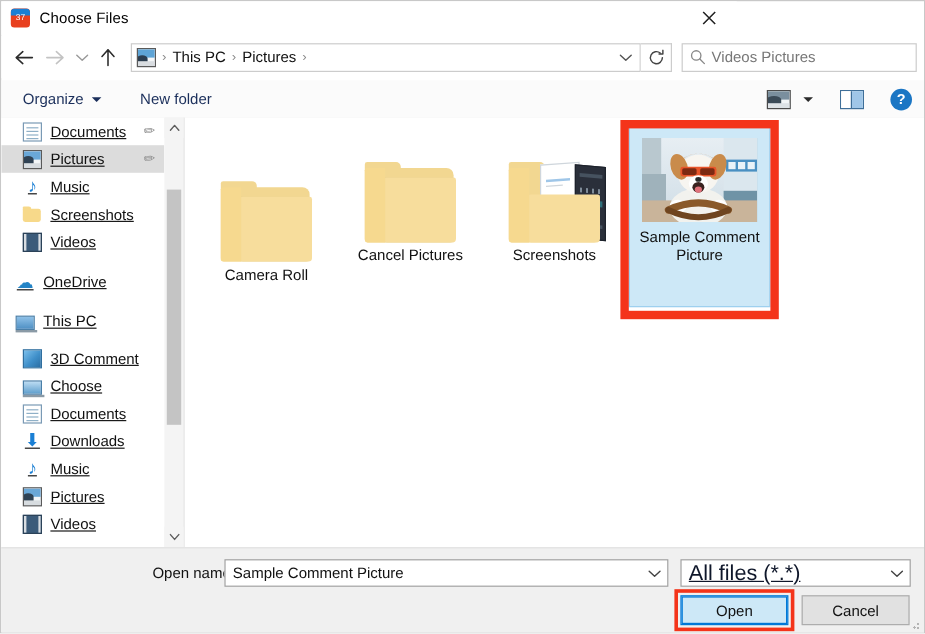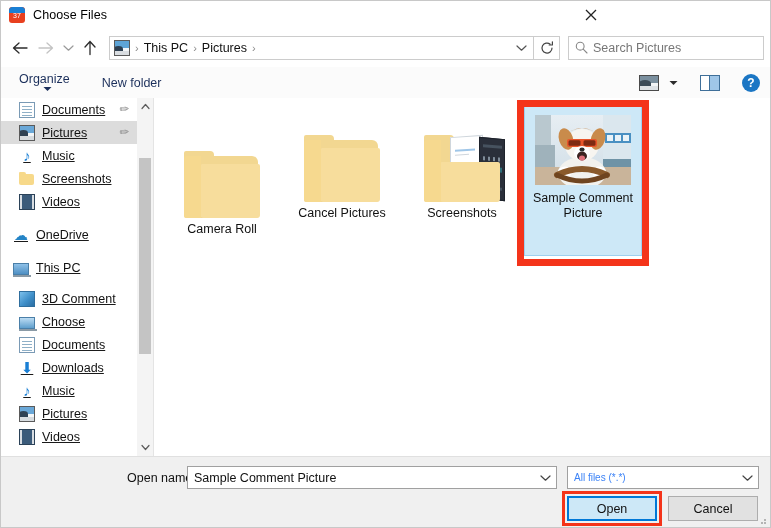--- a/index.html
+++ b/index.html
@@ -190,21 +190,21 @@
     align-items: center;
   }
   .cmd-item {
     font-size: 12.5px;
     color: #1b2f5b;
     padding: 0 4px;
     display: flex;
     align-items: center;
     height: 22px;
   }
-  .cmd-item.organize { margin-left: 14px; flex-direction: column; }
+  .cmd-item.organize { margin-left: 14px; }
   .cmd-item.newfolder { margin-left: 24px; }
   .cmd-caret {
     margin-left: 6px;
     color: #1b2f5b;
     display: flex; align-items: center;
   }
   .cmd-right {
     margin-left: auto;
     display: flex;
     align-items: center;
@@ -600,25 +600,26 @@
     position: absolute;
     left: 566px; top: 465px;
     width: 192px; height: 23px;
     background: #ffffff;
     border: 1px solid #a0a0a0;
     box-sizing: border-box;
     display: flex;
     align-items: center;
   }
   .filter-select .val {
-    font-size: 10px;
-    color: #3b82f6;
+    font-size: 18px;
+    color: #0f172a;
     margin-left: 6px;
     flex: 1;
     white-space: nowrap;
+    text-decoration: underline;
   }
   .btn {
     position: absolute;
     height: 25px;
     font-size: 12.5px;
     color: #111111;
     display: flex;
     align-items: center;
     justify-content: center;
     box-sizing: border-box;
@@ -712,21 +713,21 @@
       </svg>
     </div>
 
     <div class="searchbox">
       <div class="search-icon">
         <svg width="13" height="13" viewBox="0 0 13 13">
             <circle cx="5.2" cy="5.2" r="3.9" stroke="currentColor" stroke-width="1.1" fill="none"></circle>
             <path d="M8.2 8.2 L12 12" stroke="currentColor" stroke-width="1.1" stroke-linecap="round"></path>
           </svg>
       </div>
-      <div class="search-ph">Search Pictures</div>
+      <div class="search-ph">Videos Pictures</div>
     </div>
   </div>
 
   <div class="cmdbar">
     <div class="cmd-item organize">
       <span>Organize</span>
       <span class="cmd-caret">
         <svg width="9" height="6" viewBox="0 0 9 6">
             <path d="M0.5 1 L4.5 5 L8.5 1 Z" fill="currentColor"></path>
           </svg>

